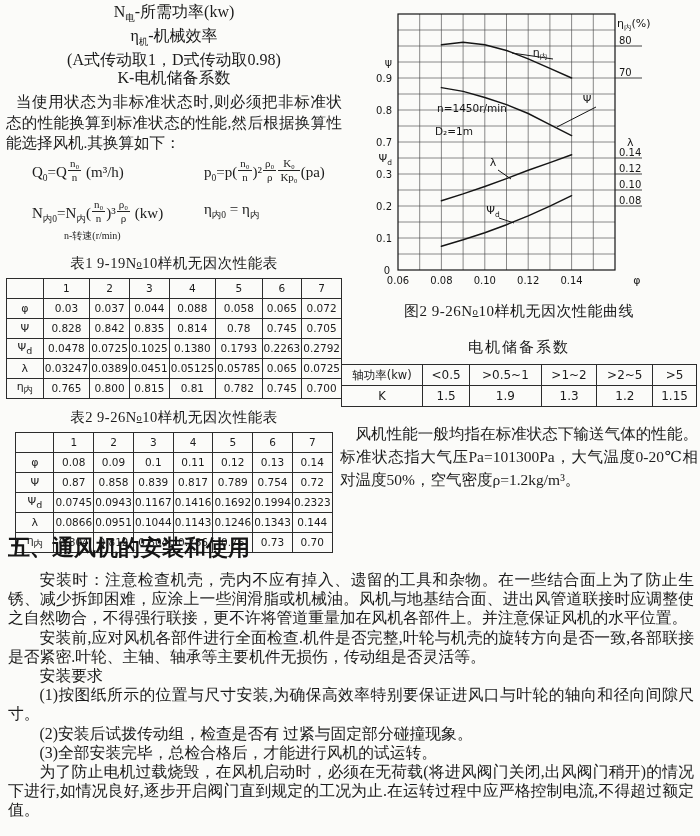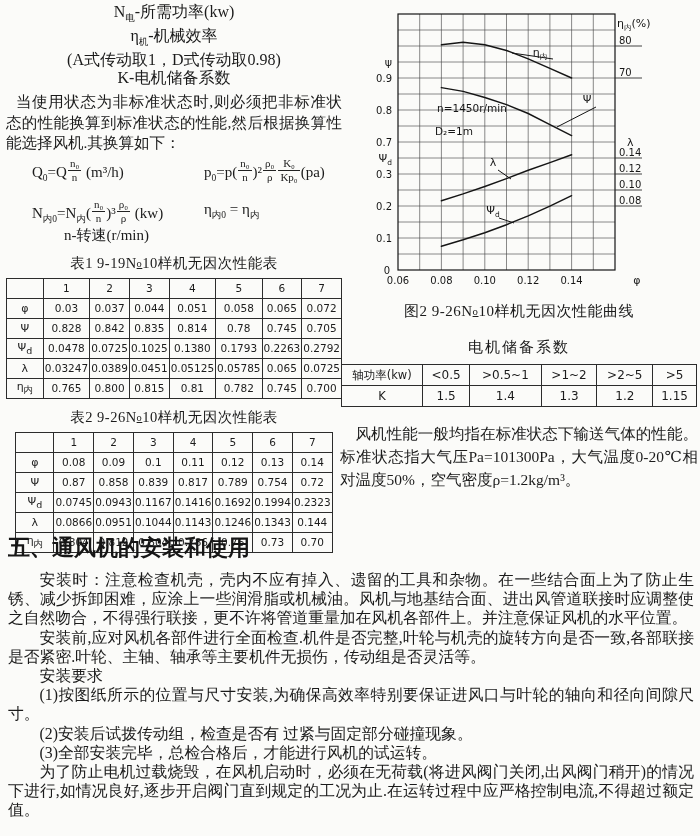--- a/index.html
+++ b/index.html
@@ -13,21 +13,21 @@
   .defs div{white-space:nowrap;}
   .conv{margin-top:5px;font-size:15.5px;line-height:20.5px;text-align:justify;text-indent:10px;}
   .formulas{margin:3px 0 0 26px;font-size:15px;display:grid;grid-template-columns:172px auto;row-gap:15px;align-items:center;}
   .formula{white-space:nowrap;}
   .frac{display:inline-block;text-align:center;vertical-align:-4px;font-size:11px;line-height:1.15;margin:0 1px;}
   .frac .ft{display:block;border-bottom:1px solid #222;padding:0 2px;}
   .frac .fb{display:block;padding:0 2px;}
   sub{font-size:9.5px;}
   .uo{font-size:.72em;text-decoration:underline;vertical-align:1px;}
   .where1{margin:4px 0 0 34px;font-size:15px;line-height:19px;}
-  .where2{margin-left:58px;font-size:15px;line-height:19px;}
+  .where2{margin-left:58px;font-size:10px;line-height:19px;}
   .tbl-cap{text-align:center;font-size:14.5px;margin-top:9px;letter-spacing:.5px;}
   table{border-collapse:collapse;}
   .perf{margin:5px auto 0;font-family:"DejaVu Sans",sans-serif;font-size:10.5px;}
   .perf td{border:1px solid #2c2c2c;text-align:center;height:19px;padding:0 1px;width:35px;}
   .perf td.lbl{width:27px;font-family:"DejaVu Sans",sans-serif;font-size:11px;}
   .right-col{position:absolute;left:340px;top:2px;width:358px;}
   .chart-cap{text-align:center;font-size:15px;margin-top:4px;letter-spacing:.5px;}
   .motor-title{text-align:center;font-size:15px;margin-top:17px;letter-spacing:2px;}
   .motor{margin:7px auto 0;font-family:"DejaVu Sans",sans-serif;font-size:12px;width:356px;}
   .motor td{border:1px solid #2c2c2c;text-align:center;height:20px;padding:0 2px;}
@@ -68,21 +68,21 @@
             <td>4</td>
             <td>5</td>
             <td>6</td>
             <td>7</td>
           </tr>
           <tr>
             <td class="lbl"><span>φ</span></td>
             <td>0.03</td>
             <td>0.037</td>
             <td>0.044</td>
-            <td>0.051</td>
+            <td>0.088</td>
             <td>0.058</td>
             <td>0.065</td>
             <td>0.072</td>
           </tr>
           <tr>
             <td class="lbl"><span>Ψ</span></td>
             <td>0.828</td>
             <td>0.842</td>
             <td>0.835</td>
             <td>0.814</td>
@@ -284,21 +284,21 @@
             <td>轴功率(kw)</td>
             <td>&lt;0.5</td>
             <td>&gt;0.5~1</td>
             <td>&gt;1~2</td>
             <td>&gt;2~5</td>
             <td>&gt;5</td>
           </tr>
           <tr>
             <td>K</td>
             <td>1.5</td>
-            <td>1.4</td>
+            <td>1.9</td>
             <td>1.3</td>
             <td>1.2</td>
             <td>1.15</td>
           </tr>
         </tbody>
       </table>
     </div>
   <div class="note">风机性能一般均指在标准状态下输送气体的性能。标准状态指大气压Pa=101300Pa，大气温度0-20℃相对温度50%，空气密度ρ=1.2kg/m³。</div>
 </div>
 

